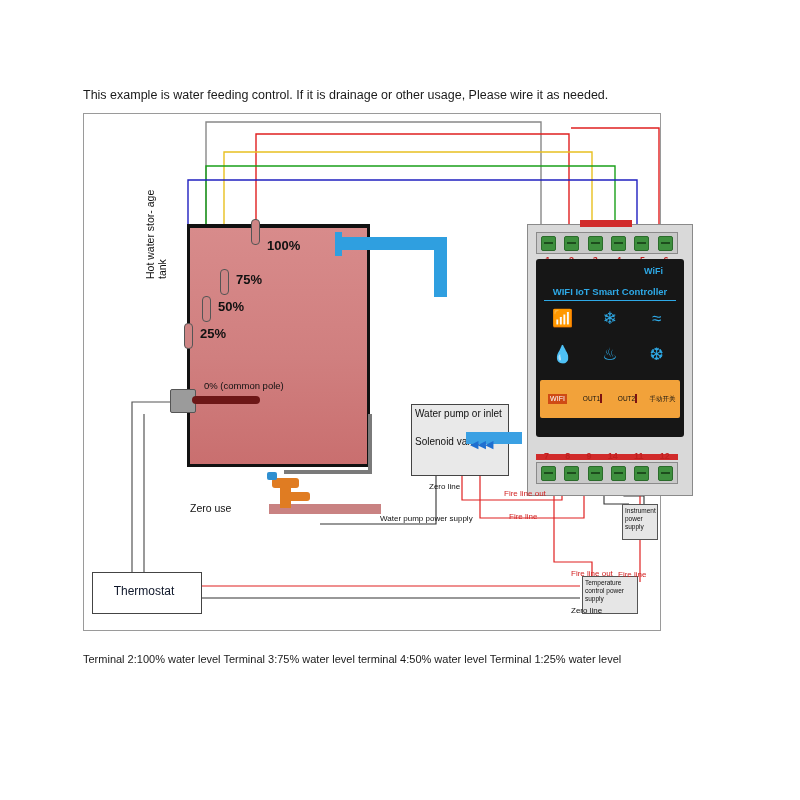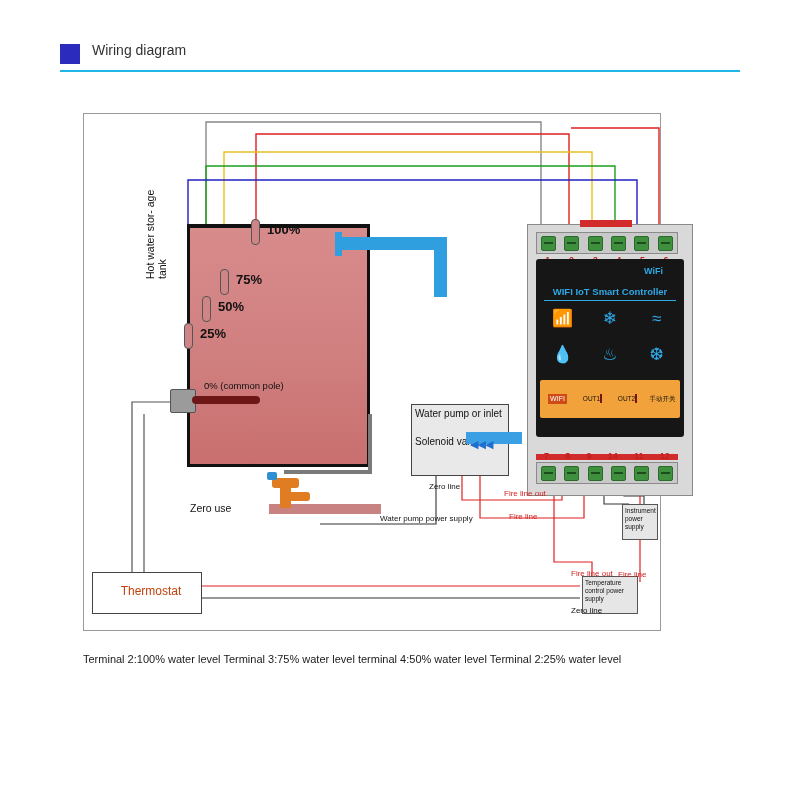--- a/index.html
+++ b/index.html
@@ -360,25 +360,25 @@
   .thermostat {
     position: absolute;
     left: 8px; top: 458px;
     width: 110px; height: 42px;
     border: 1.2px solid #444;
     background: #fff;
     box-sizing: border-box;
   }
   .thermostat-label {
     position: absolute;
-    left: 12px; top: 470px;
+    left: 5px; top: 470px;
     width: 110px;
     text-align: center;
     font-size: 12px;
-    color: #c2410c;
+    color: #0f172a;
   }
   
   .small-box {
     position: absolute;
     border: 1px solid #555;
     background: #e6e6e6;
     box-sizing: border-box;
     font-size: 6.5px;
     line-height: 8px;
     color: #111;
@@ -408,26 +408,22 @@
     color: #1a1a1a;
     line-height: 28px;
   }
   .notes p { margin: 0; }
 </style>
 </head>
 <body>
 
 <div class="page">
 
-  <div class="header">
-    <div class="header-square"></div>
-    <div class="header-title">Wiring diagram</div>
-    <div class="header-rule"></div>
-  </div>
-
+
+  <div class="intro">This example is water feeding control. If it is drainage or other usage, Please wire it as needed.</div>
 
   <div class="diagram">
 
     <svg class="wires" viewBox="0 0 578 518">
 
       <polyline points="122,112 122,8 457,8 457,118" fill="none" stroke="#888888" stroke-width="1.4"></polyline>
 
       <polyline points="172,118 172,20 485,20 485,118" fill="none" stroke="#e02020" stroke-width="1.4"></polyline>
 
       <polyline points="140,168 140,38 508,38 508,118" fill="none" stroke="#e8c020" stroke-width="1.4"></polyline>
@@ -453,21 +449,21 @@
       <polyline points="118,472 496,472" fill="none" stroke="#e02020" stroke-width="1.2"></polyline>
       <polyline points="118,484 496,484" fill="none" stroke="#333" stroke-width="1.1"></polyline>
       <polyline points="470,372 470,448 508,448 508,462" fill="none" stroke="#e02020" stroke-width="1.2"></polyline>
     </svg>
 
     <div class="tank-outline"></div>
     <div class="tank-label">Hot water stor-
 age tank</div>
 
     <div class="lvl" style="left:167px; top:105px;"></div>
-    <div class="lvl-label" style="left:183px; top:108px;text-align:right;">100%</div>
+    <div class="lvl-label" style="left:183px; top:124px;text-align:right;">100%</div>
 
     <div class="lvl" style="left:136px; top:155px;"></div>
     <div class="lvl-label" style="left:152px; top:158px;">75%</div>
 
     <div class="lvl" style="left:118px; top:182px;"></div>
     <div class="lvl-label" style="left:134px; top:185px;">50%</div>
 
     <div class="lvl" style="left:100px; top:209px;"></div>
     <div class="lvl-label" style="left:116px; top:212px;">25%</div>
 
@@ -576,16 +572,16 @@
     <div class="ann-red" style="left:420px; top:375px;">Fire line out</div>
     <div class="ann-red" style="left:425px; top:398px;">Fire line</div>
     <div class="ann" style="left:296px; top:400px;">Water pump power supply</div>
     <div class="ann-red" style="left:487px; top:455px;">Fire line out</div>
     <div class="ann-red" style="left:534px; top:456px;">Fire line</div>
     <div class="ann" style="left:487px; top:492px;">Zero line</div>
 
   </div>
 
   <div class="notes">
-    <p>Terminal 2:100% water level Terminal 3:75% water level terminal 4:50% water level Terminal 2:25% water level</p>
+    <p>Terminal 2:100% water level Terminal 3:75% water level terminal 4:50% water level Terminal 1:25% water level</p>
   </div>
 
 </div>
 
 </body></html>

